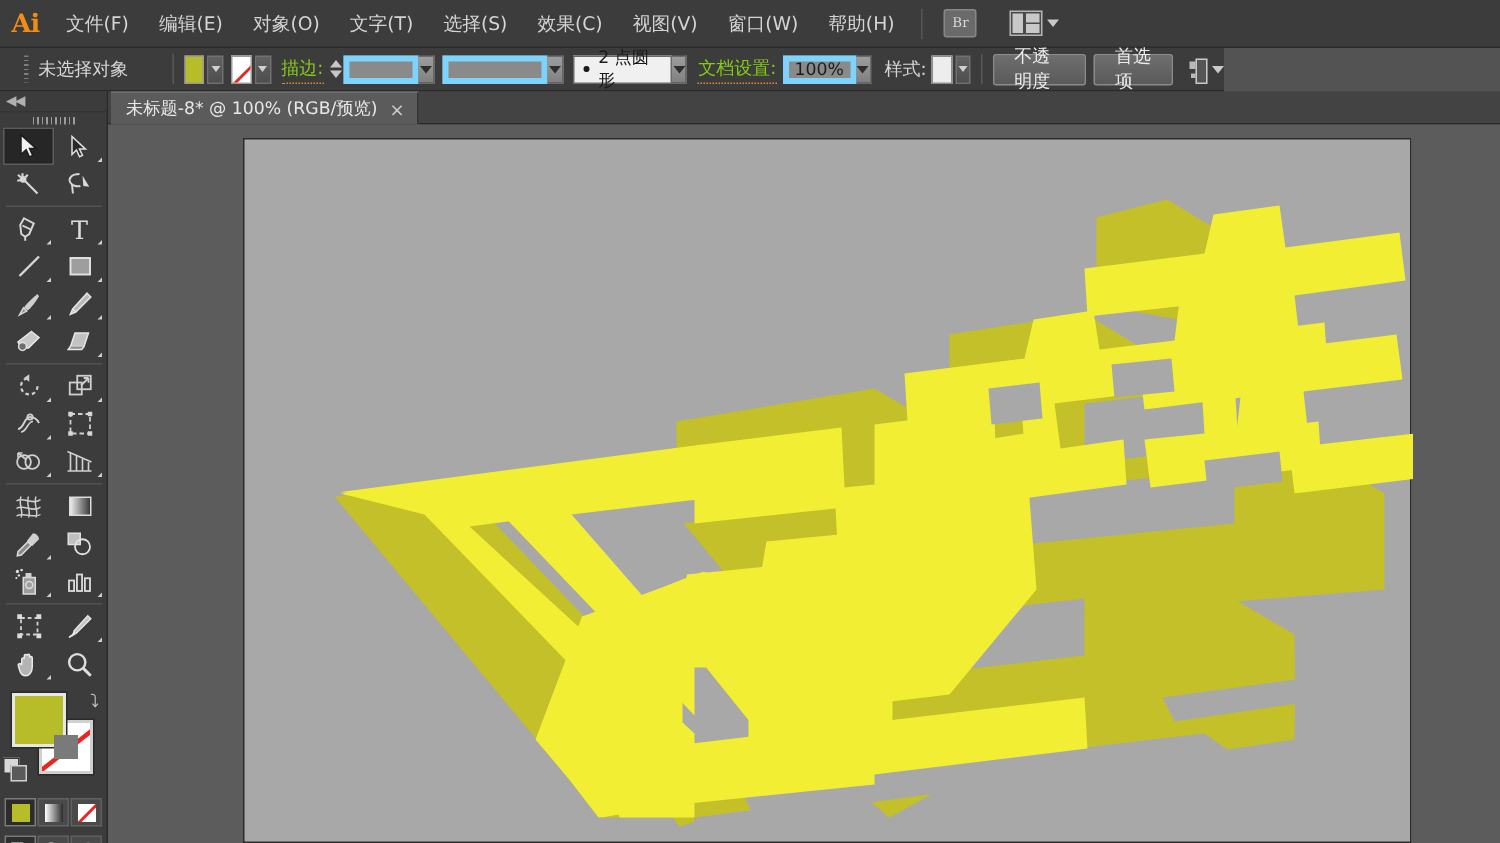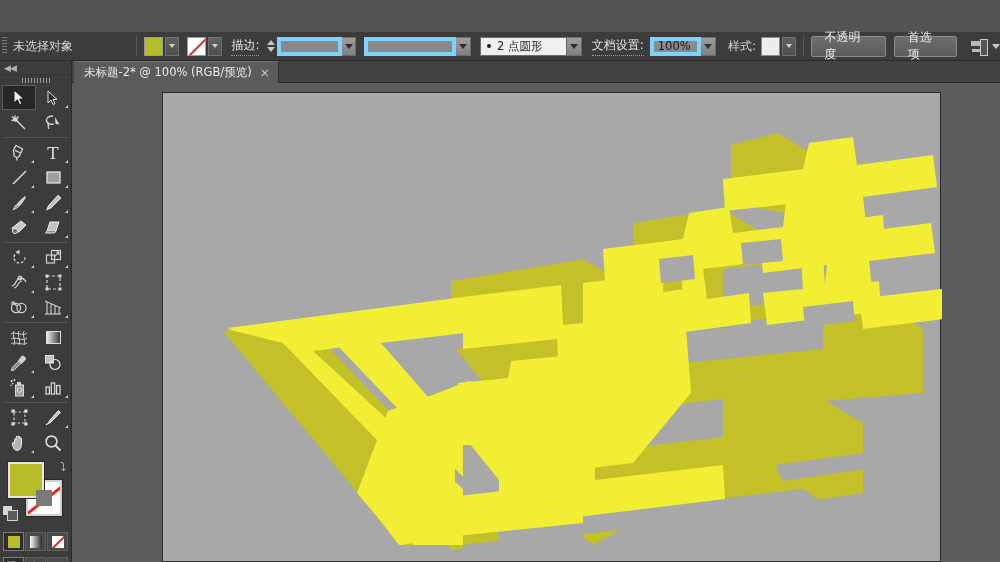--- a/index.html
+++ b/index.html
@@ -52,30 +52,30 @@
     width: 9px; height: 6px; background: #c8c8c8;
     box-shadow: 0 7px 0 0 #c8c8c8;
   }
   .tri-down {
     width: 0; height: 0; border-left: 4px solid transparent;
     border-right: 4px solid transparent; border-top: 5px solid #c9c9c9;
   }
 
   
   .controlbar {
-    position: absolute; left: 0; top: 32px; width: 1000px; height: 29px;
+    position: absolute; left: 0; top: 32px; width: 816px; height: 29px;
     background: #3c3c3c; border-bottom: 1px solid #2a2a2a;
-    display: flex; align-items: center; padding-left: 2px;
+    display: flex; align-items: center; padding-left: 16px;
   }
   .grip {
     width: 5px; height: 18px; margin-right: 6px;
     background: repeating-linear-gradient(to bottom,#7d7d7d 0 1px,transparent 1px 3px);
   }
   .cb-label { color: #d6d6d6; font-size: 12px; white-space: nowrap; }
-  .cb-label-orange { color: #e5e5e5; font-size: 12px; white-space: nowrap;
+  .cb-label-orange { color: #84cc16; font-size: 12px; white-space: nowrap;
     border-bottom: 1px dotted #e08c2a; padding-bottom: 1px; }
   .cb-sep { width: 1px; height: 20px; background: #585858; margin: 0 7px; }
   .swatch-box {
     width: 19px; height: 19px; border: 1px solid #9a9a9a; background: #b7bd29;
   }
   .swatch-none {
     width: 19px; height: 19px; border: 1px solid #9a9a9a; background: #fff;
     position: relative; overflow: hidden;
   }
   .swatch-none::after {
@@ -241,20 +241,38 @@
     position: absolute; left: 90px; top: 9px; width: 779px; height: 470px;
     background: #a8a8a8; border: 1px solid #2c2c2c;
   }
   .artwork { position: absolute; left: 0; top: 0; width: 779px; height: 470px; }
 </style>
 </head>
 <body>
 
 <div id="app">
 
+  <div class="menubar">
+    <div class="ai-logo">Ai</div>
+    <div class="menu-item">文件(F)</div>
+    <div class="menu-item">编辑(E)</div>
+    <div class="menu-item">对象(O)</div>
+    <div class="menu-item">文字(T)</div>
+    <div class="menu-item">选择(S)</div>
+    <div class="menu-item">效果(C)</div>
+    <div class="menu-item">视图(V)</div>
+    <div class="menu-item">窗口(W)</div>
+    <div class="menu-item">帮助(H)</div>
+    <div class="mb-sep"></div>
+    <div class="br-btn">Br</div>
+    <div class="ws-switch">
+      <div class="ws-icon"></div>
+      <div class="tri-down"></div>
+    </div>
+  </div>
 
   <div class="controlbar">
     <div class="grip"></div>
     <div class="cb-label" style="width:118px">未选择对象</div>
     <div class="cb-sep"></div>
 
     <div class="swatch-box"></div>
     <div class="mini-drop">
         <div class="tri-down"></div>
       </div>
@@ -312,21 +330,21 @@
     <div style="width:8px"></div>
     <div class="btn-doc">首选项</div>
     <div style="width:10px"></div>
     <div class="align-icon"></div>
     <div style="width:4px"></div>
     <div class="tri-down"></div>
   </div>
 
   <div class="tabbar">
     <div class="doc-tab">
-      <span class="doc-tab-title">未标题-2* @ 100% (RGB/预览)</span>
+      <span class="doc-tab-title">未标题-8* @ 100% (RGB/预览)</span>
       <span class="tab-close">×</span>
     </div>
   </div>
 
   <div class="toolpanel">
     <div class="tp-header">
       <span class="collapse-arrows">◀◀</span>
     </div>
     <div class="tp-grip">
         <span></span>

